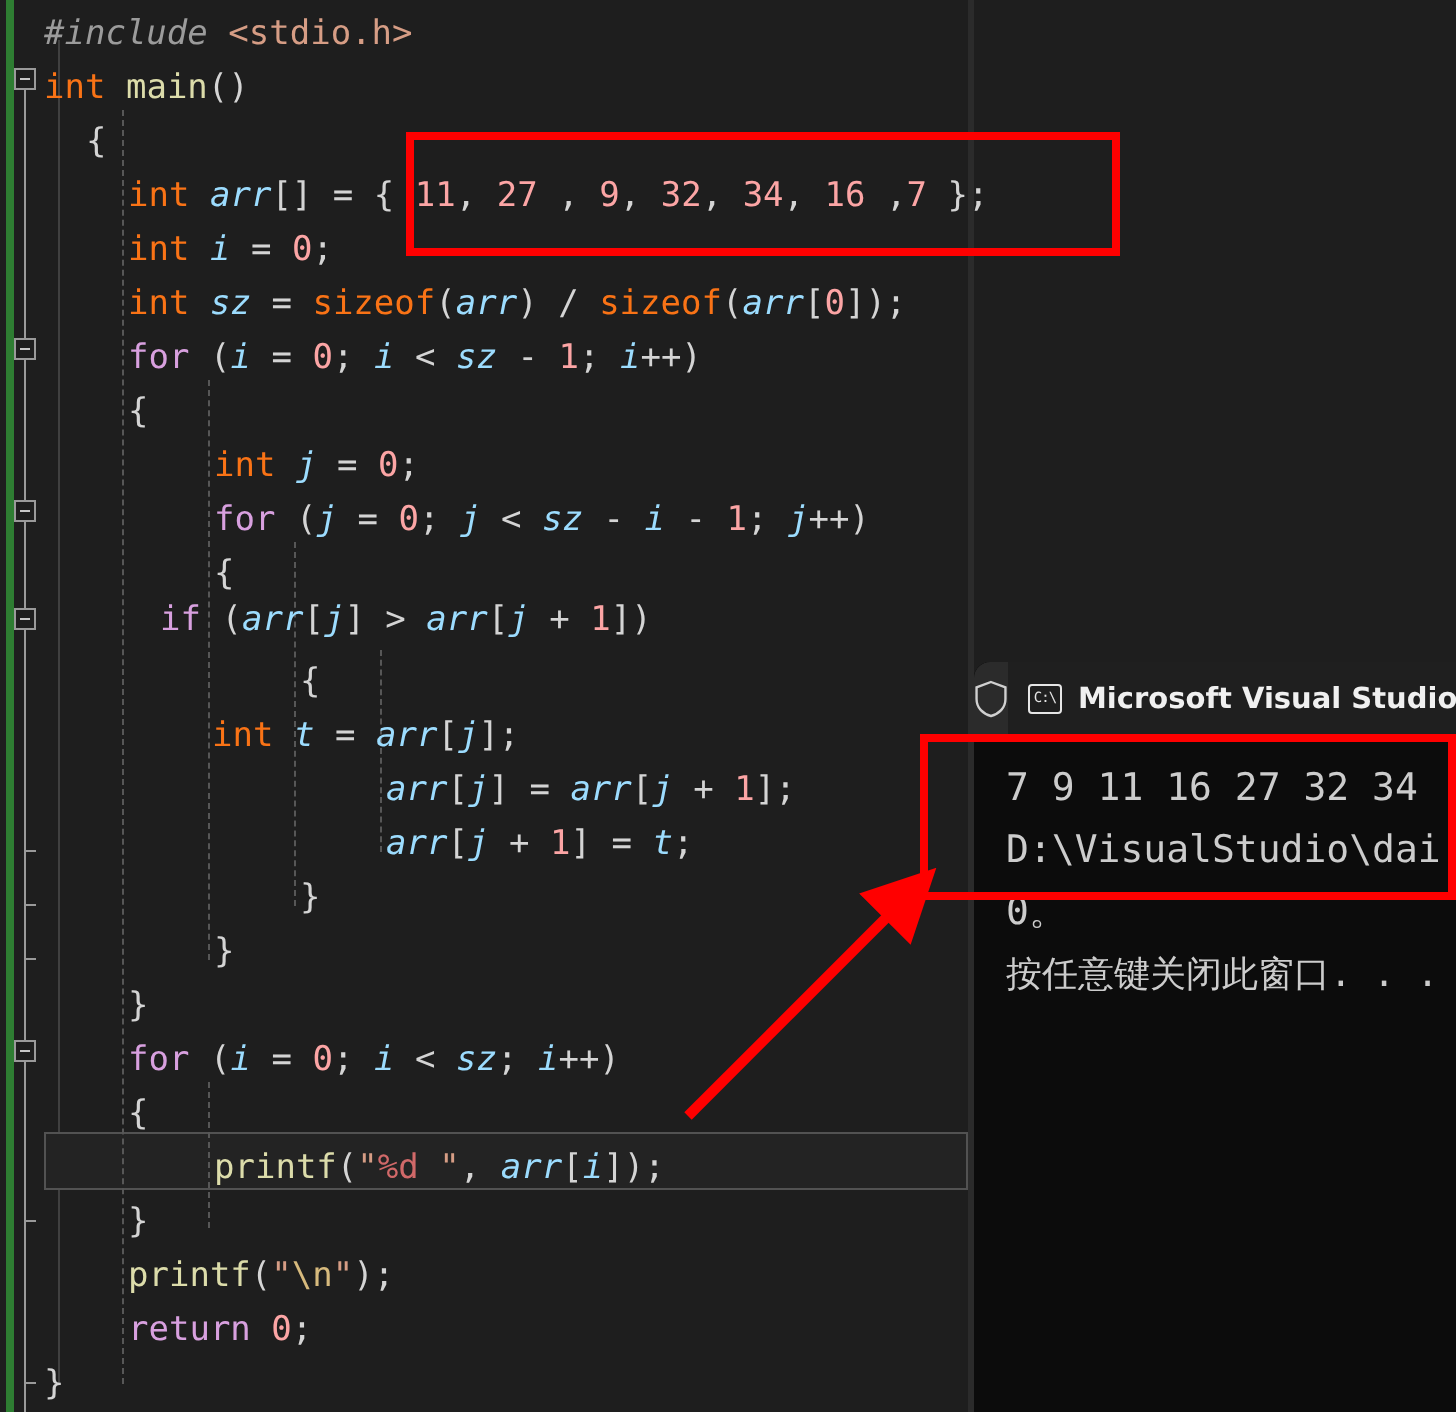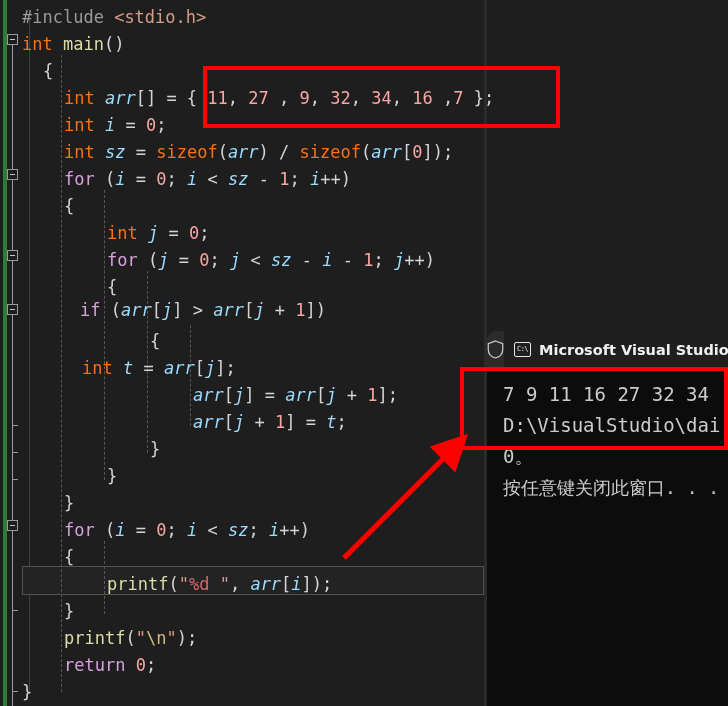--- a/index.html
+++ b/index.html
@@ -50,21 +50,21 @@
     position:absolute;width:0;border-left:1px dashed #575757;height:27px;
   }
 
   
   .kw{color:#f97316;}
   .ctl{color:#d8a0df;}
   .id{color:#9cdcfe;font-style:italic;}
   .fn{color:#dcdcaa;}
   .num{color:#fca5a5;}
   .op{color:#d4d4d4;}
-  .pre{color:#9b9b9b;}
+  .pre{color:#9b9b9b;font-style:italic;}
   .inc{color:#d69d85;}
   .str{color:#d69d85;}
   .esc{color:#d7ba7d;}
   .pct{color:#d16969;}
 
   
   #current-line{
     position:absolute;left:22px;top:566px;width:462px;height:29px;
     border:1px solid #525252;box-sizing:border-box;background:#232323;
   }
@@ -167,21 +167,21 @@
     <div class="ln" style="top:85px;padding-left:64px"><span class="kw">int</span> <span class="id">arr</span><span class="op">[] = {</span> <span class="num">11</span><span class="op">,</span> <span class="num">27</span> <span class="op">,</span> <span class="num">9</span><span class="op">,</span> <span class="num">32</span><span class="op">,</span> <span class="num">34</span><span class="op">,</span> <span class="num">16</span> <span class="op">,</span><span class="num">7</span> <span class="op">};</span></div>
     <div class="ln" style="top:112px;padding-left:64px"><span class="kw">int</span> <span class="id">i</span> <span class="op">=</span> <span class="num">0</span><span class="op">;</span></div>
     <div class="ln" style="top:139px;padding-left:64px"><span class="kw">int</span> <span class="id">sz</span> <span class="op">=</span> <span class="kw">sizeof</span><span class="op">(</span><span class="id">arr</span><span class="op">) /</span> <span class="kw">sizeof</span><span class="op">(</span><span class="id">arr</span><span class="op">[</span><span class="num">0</span><span class="op">]);</span></div>
     <div class="ln" style="top:166px;padding-left:64px"><span class="ctl">for</span> <span class="op">(</span><span class="id">i</span> <span class="op">=</span> <span class="num">0</span><span class="op">;</span> <span class="id">i</span> <span class="op">&lt;</span> <span class="id">sz</span> <span class="op">-</span> <span class="num">1</span><span class="op">;</span> <span class="id">i</span><span class="op">++)</span></div>
     <div class="ln" style="top:193px;padding-left:64px"><span class="op">{</span></div>
     <div class="ln" style="top:220px;padding-left:107px"><span class="kw">int</span> <span class="id">j</span> <span class="op">=</span> <span class="num">0</span><span class="op">;</span></div>
     <div class="ln" style="top:247px;padding-left:107px"><span class="ctl">for</span> <span class="op">(</span><span class="id">j</span> <span class="op">=</span> <span class="num">0</span><span class="op">;</span> <span class="id">j</span> <span class="op">&lt;</span> <span class="id">sz</span> <span class="op">-</span> <span class="id">i</span> <span class="op">-</span> <span class="num">1</span><span class="op">;</span> <span class="id">j</span><span class="op">++)</span></div>
     <div class="ln" style="top:274px;padding-left:107px"><span class="op">{</span></div>
     <div class="ln" style="top:297px;padding-left:80px"><span class="ctl">if</span> <span class="op">(</span><span class="id">arr</span><span class="op">[</span><span class="id">j</span><span class="op">] &gt;</span> <span class="id">arr</span><span class="op">[</span><span class="id">j</span> <span class="op">+</span> <span class="num">1</span><span class="op">])</span></div>
     <div class="ln" style="top:328px;padding-left:150px"><span class="op">{</span></div>
-    <div class="ln" style="top:355px;padding-left:82px"><span class="kw">int</span> <span class="id">t</span> <span class="op">=</span> <span class="id">arr</span><span class="op">[</span><span class="id">j</span><span class="op">];</span></div>
+    <div class="ln" style="top:355px;padding-left:106px"><span class="kw">int</span> <span class="id">t</span> <span class="op">=</span> <span class="id">arr</span><span class="op">[</span><span class="id">j</span><span class="op">];</span></div>
     <div class="ln" style="top:382px;padding-left:193px"><span class="id">arr</span><span class="op">[</span><span class="id">j</span><span class="op">] =</span> <span class="id">arr</span><span class="op">[</span><span class="id">j</span> <span class="op">+</span> <span class="num">1</span><span class="op">];</span></div>
     <div class="ln" style="top:409px;padding-left:193px"><span class="id">arr</span><span class="op">[</span><span class="id">j</span> <span class="op">+</span> <span class="num">1</span><span class="op">] =</span> <span class="id">t</span><span class="op">;</span></div>
     <div class="ln" style="top:436px;padding-left:150px"><span class="op">}</span></div>
     <div class="ln" style="top:463px;padding-left:107px"><span class="op">}</span></div>
     <div class="ln" style="top:490px;padding-left:64px"><span class="op">}</span></div>
     <div class="ln" style="top:517px;padding-left:64px"><span class="ctl">for</span> <span class="op">(</span><span class="id">i</span> <span class="op">=</span> <span class="num">0</span><span class="op">;</span> <span class="id">i</span> <span class="op">&lt;</span> <span class="id">sz</span><span class="op">;</span> <span class="id">i</span><span class="op">++)</span></div>
     <div class="ln" style="top:544px;padding-left:64px"><span class="op">{</span></div>
     <div class="ln" style="top:571px;padding-left:107px"><span class="fn">printf</span><span class="op">(</span><span class="str">"</span><span class="pct">%d</span><span class="str"> "</span><span class="op">,</span> <span class="id">arr</span><span class="op">[</span><span class="id">i</span><span class="op">]);</span></div>
     <div class="ln" style="top:598px;padding-left:64px"><span class="op">}</span></div>
     <div class="ln" style="top:625px;padding-left:64px"><span class="fn">printf</span><span class="op">(</span><span class="str">"</span><span class="esc">\n</span><span class="str">"</span><span class="op">);</span></div>

